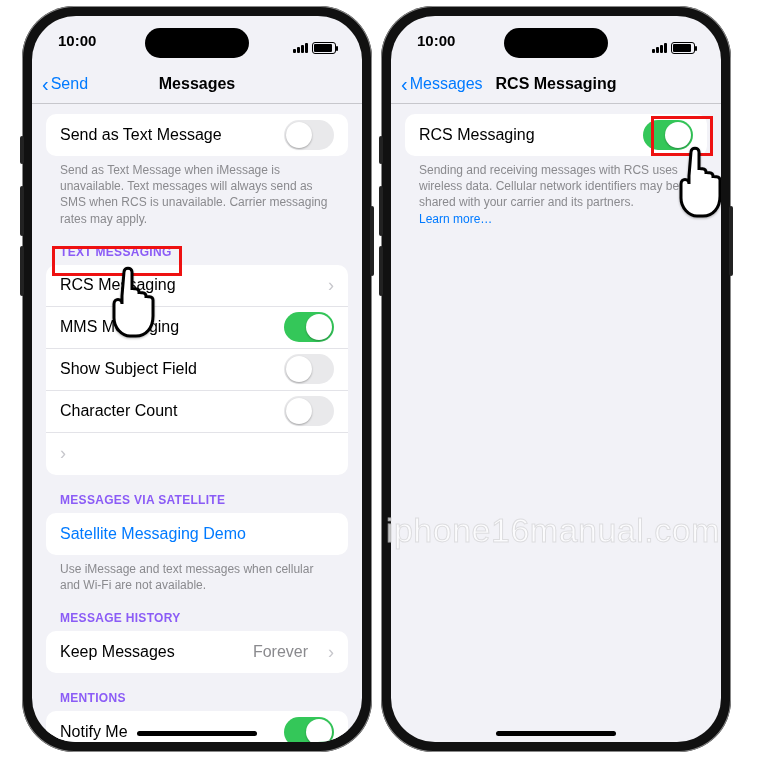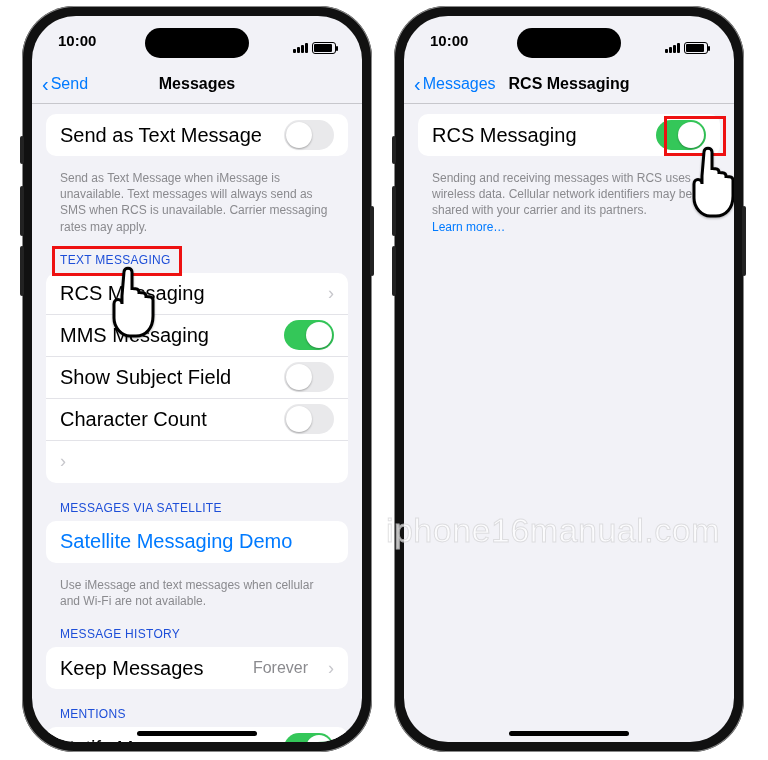--- a/index.html
+++ b/index.html
@@ -4,21 +4,21 @@
 <style>
   * { box-sizing: border-box; margin: 0; padding: 0; }
   body {
     width: 768px;
     height: 760px;
     background: #fff;
     font-family: -apple-system, "Helvetica Neue", Arial, sans-serif;
     position: relative;
     overflow: hidden;
   }
-  .phones { display: flex; gap: 22px; padding: 6px 22px; }
+  .phones { display: flex; gap: 9px; padding: 6px 22px; }
   .phone {
     width: 350px;
     height: 746px;
     background: #111;
     border-radius: 52px;
     padding: 10px;
     position: relative;
     box-shadow: 0 0 0 1px #888 inset;
   }
   .side-btn { position:absolute; background:#222; border-radius:2px; }
@@ -59,28 +59,28 @@
     border-bottom: 0.5px solid #c7c7cc;
     padding: 0 10px;
     background:#f2f2f7;
     position:relative;
   }
   .nav-back { color:#007aff; font-size:16px; display:flex; align-items:center; gap:2px; z-index:2;}
   .nav-title { position:absolute; left:0; right:0; text-align:center; font-size:16px; font-weight:600;}
   .chev { font-size:20px; font-weight:400; line-height:1;}
   .content { padding: 0 14px; font-size:15px; overflow:hidden; }
   .group { margin-top: 18px; }
-  .group-header { font-size:12px; color:#1d4ed8; text-transform:uppercase; padding:0 14px 6px 14px; letter-spacing:0.3px;}
+  .group-header { font-size:12px; color:#8b5cf6; text-transform:uppercase; padding:0 14px 6px 14px; letter-spacing:0.3px;font-weight:bold;}
   .card { background:#fff; border-radius:10px; overflow:hidden; }
   .row { display:flex; align-items:center; min-height:42px; padding: 0 14px; border-bottom:0.5px solid #e3e3e8; position:relative;}
   .row:last-child { border-bottom:none; }
-  .row-label { flex:1; font-size:20px; }
+  .row-label { flex:1; font-size:16px; }
   .row-value { color:#8a8a8e; font-size:16px; margin-right:20px; }
   .disc { color:#c7c7cc; font-size:18px; }
-  .footer { font-size:12px; color:#8a8a8e; padding:6px 14px 0 14px; line-height:1.35;margin-top:8px;}
+  .footer { font-size:12px; color:#8a8a8e; padding:6px 14px 0 14px; line-height:1.35;}
   .link-row .row-label { color:#007aff; }
   .toggle { width:50px; height:30px; border-radius:15px; background:#e9e9eb; position:relative; }
   .toggle.on { background:#34c759; }
   .toggle .knob { width:26px; height:26px; background:#fff; border-radius:50%; position:absolute; top:2px; left:2px; box-shadow:0 1px 2px rgba(0,0,0,.3);}
   .toggle.on .knob { left:auto; right:2px; }
   .highlight { position:absolute; border:3px solid #e11; pointer-events:none; }
   .hand { position:absolute; pointer-events:none; }
   .hand svg { filter: drop-shadow(0 1px 1px rgba(0,0,0,.3)); }
   .home-ind { position:absolute; bottom:6px; left:50%; transform:translateX(-50%); width:120px; height:5px; background:#000; border-radius:3px;}
   .learn { color:#007aff; font-size:12px; }

